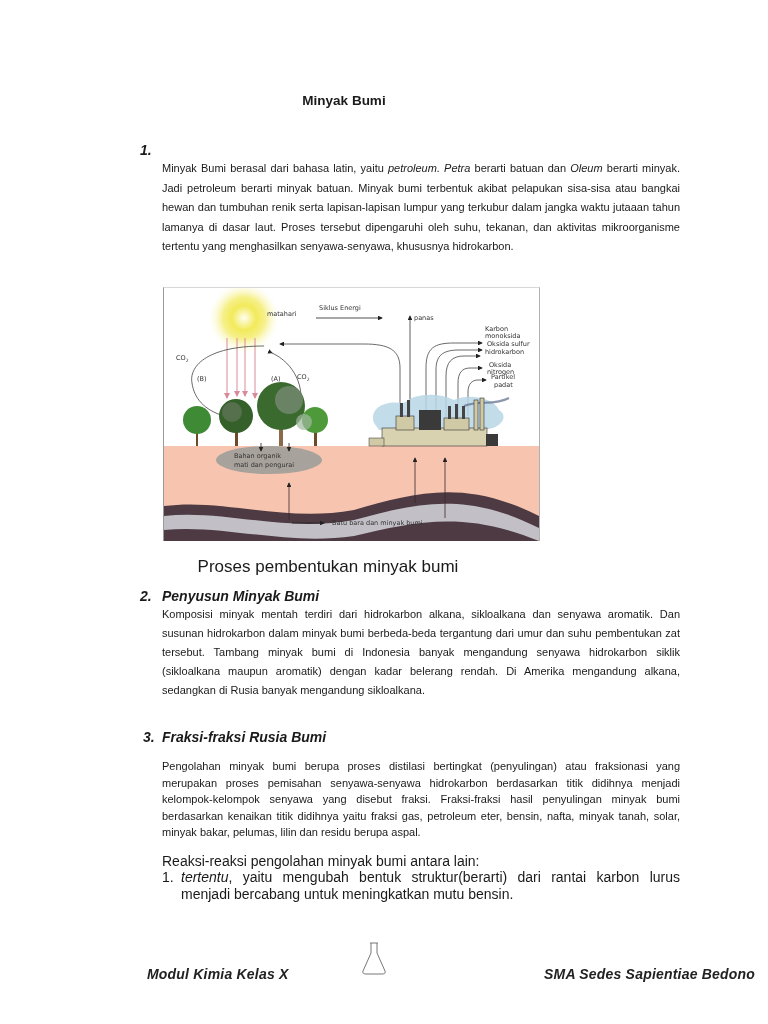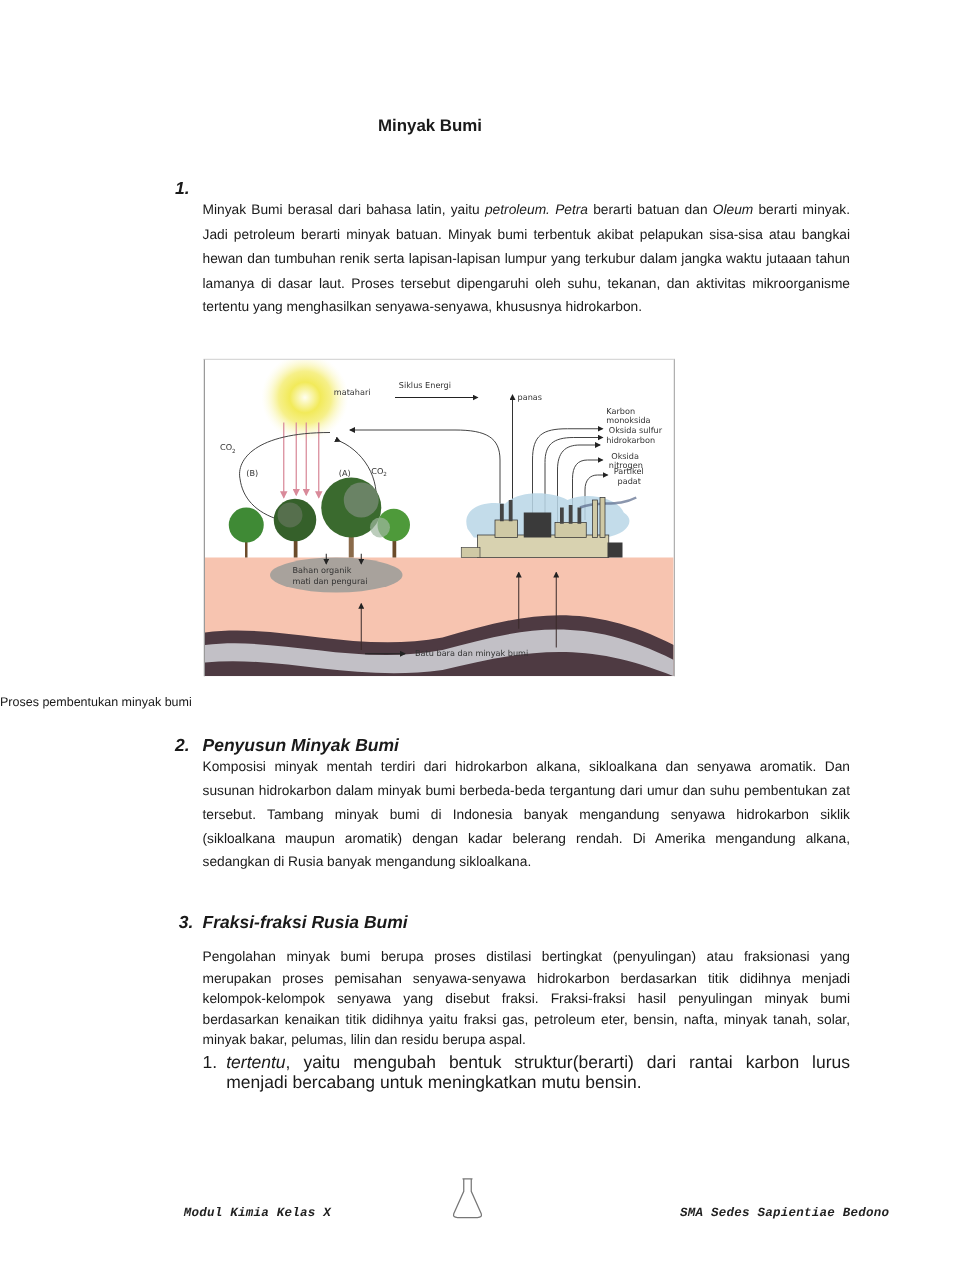--- a/index.html
+++ b/index.html
@@ -67,45 +67,45 @@
     .dlabel {
       font-family: "DejaVu Sans", sans-serif;
       font-size: 6.5px;
       fill: #333;
     }
     .caption {
       position: absolute;
       top: 557px;
       left: 0;
       width: 656px;
-      text-align: left;
-      font-size: 10px;
+      text-align: center;
+      font-size: 17px;
     }
     .para2 {
       margin-left: 22px;
       margin-top: 12px;
       font-size: 14px;
       line-height: 16.5px;
     }
     .sublist-item {
       margin-left: 22px;
       font-size: 14px;
       line-height: 16.5px;
       display: flex;
     }
     .sublist-num { width: 19px; flex: none; }
     .sublist-text { text-align: justify; text-align-last: left; flex: 1; }
 
     .footer-left, .footer-right {
       position: absolute;
       top: 966px;
-      font-family: Liberation Mono, monospace;
+      font-family: Liberation Sans, sans-serif;
       font-style: italic;
       font-weight: bold;
-      font-size: 10px;
+      font-size: 14px;
       color: #222;
       letter-spacing: 0.2px;
     }
     .footer-left { left: 147px; }
     .footer-right { left: 544px; text-align: right; }
     .flask {
       position: absolute;
       left: 360px;
       top: 940px;
       width: 28px;
@@ -243,20 +243,21 @@
   </div>
   <div class="section-body sp2">Komposisi minyak mentah terdiri dari hidrokarbon alkana, sikloalkana dan senyawa aromatik. Dan susunan hidrokarbon dalam minyak bumi berbeda-beda tergantung dari umur dan suhu pembentukan zat tersebut. Tambang minyak bumi di Indonesia banyak mengandung senyawa hidrokarbon siklik (sikloalkana maupun aromatik) dengan kadar belerang rendah. Di Amerika mengandung alkana, sedangkan di Rusia banyak mengandung sikloalkana.</div>
 </div>
 
 <div class="section" style="top:729px; left:143px; width:537px;">
   <div class="section-heading">
     <span class="section-num" style="width:19px;">3.</span>
     <span>Fraksi-fraksi Rusia Bumi</span>
   </div>
   <div class="section-body sp3" style="margin-left:19px;">Pengolahan minyak bumi berupa proses  distilasi bertingkat (penyulingan) atau fraksionasi yang merupakan proses pemisahan senyawa-senyawa hidrokarbon berdasarkan titik didihnya menjadi kelompok-kelompok senyawa yang disebut fraksi. Fraksi-fraksi hasil penyulingan minyak bumi berdasarkan kenaikan titik didihnya yaitu fraksi gas, petroleum eter, bensin, nafta, minyak tanah, solar, minyak bakar, pelumas, lilin dan residu berupa aspal.</div>
+  <div class="para2" style="margin-left:19px;">Reaksi-reaksi pengolahan minyak bumi antara lain:</div>
   <div class="sublist-item" style="margin-left:19px;">
     <span class="sublist-num">1.</span>
     <span class="sublist-text"><i>tertentu</i><span>, yaitu mengubah bentuk struktur(berarti) dari rantai karbon lurus menjadi bercabang untuk meningkatkan mutu bensin.</span></span>
   </div>
 </div>
 
 <div class="footer-left">Modul Kimia Kelas X</div>
 <svg class="flask" viewBox="0 0 28 36">
   <path d="M10,3 L18,3 M11,3 L11,13 L3,31 Q2,34 6,34 L22,34 Q26,34 25,31 L17,13 L17,3" fill="none" stroke="#777" stroke-width="1"></path>
 </svg>

